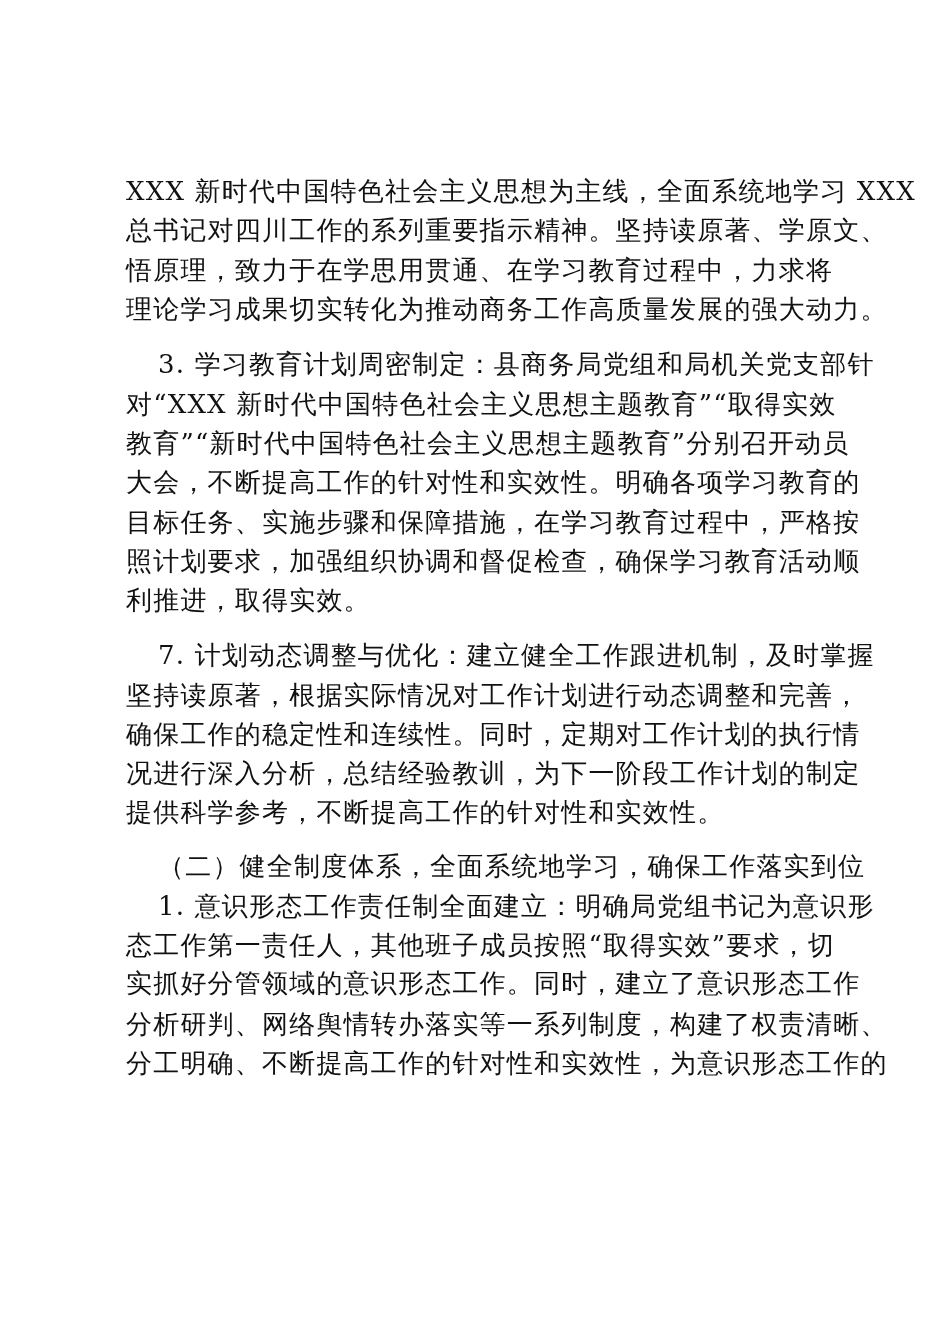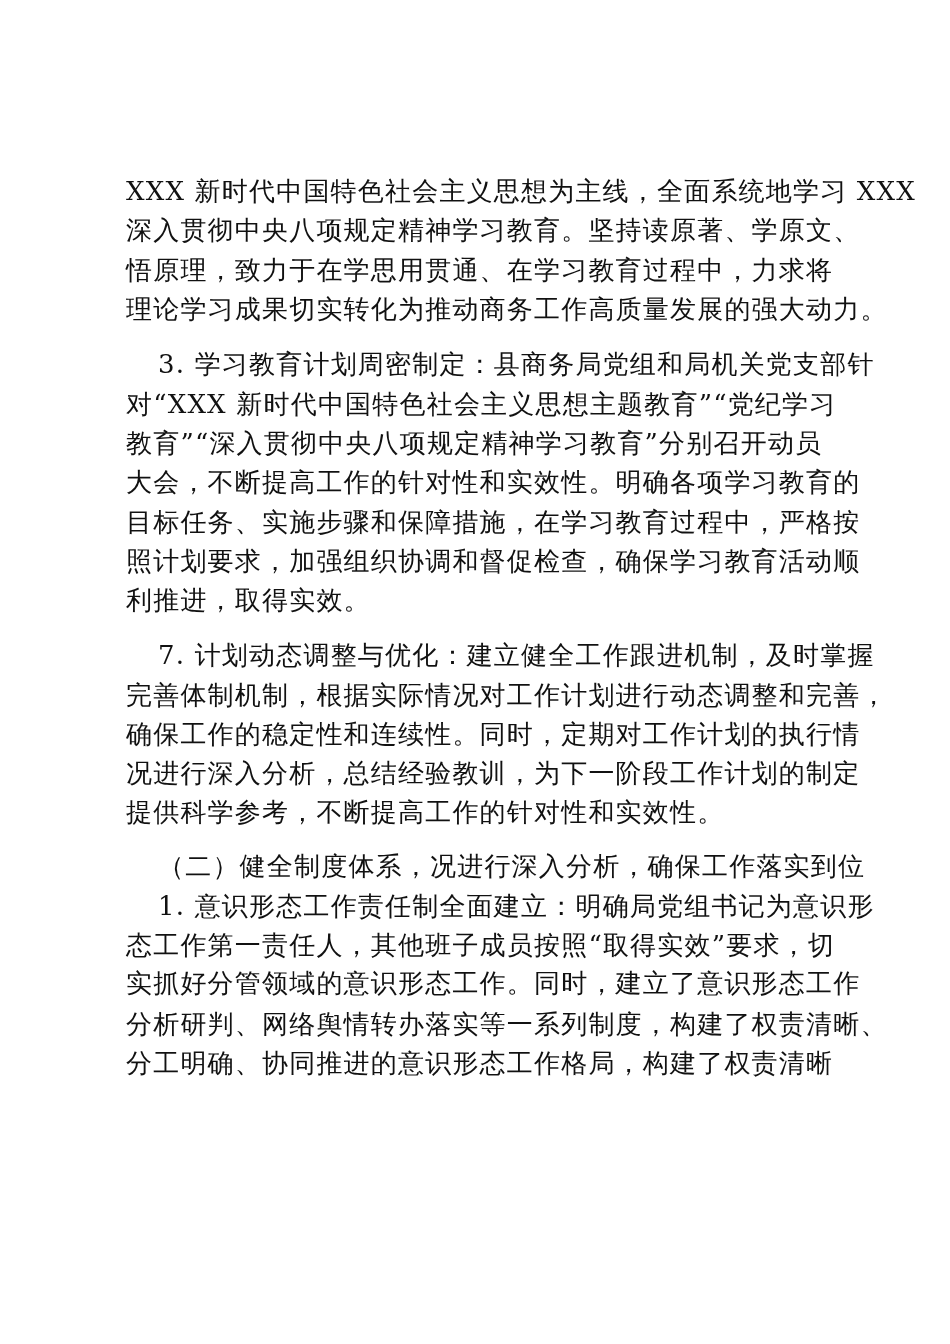--- a/index.html
+++ b/index.html
@@ -35,48 +35,48 @@
     .indent { left: 158px; text-align: right; }
     .heading { left: 158px; }
   </style>
 </head>
 <body>
 
 <div class="page">
 
   <div>
     <div class="line" style="top:173px">XXX 新时代中国特色社会主义思想为主线，全面系统地学习 XXX</div>
-    <div class="line" style="top:212px">深入贯彻中央八项规定精神学习教育。坚持读原著、学原文、</div>
+    <div class="line" style="top:212px">总书记对四川工作的系列重要指示精神。坚持读原著、学原文、</div>
     <div class="line" style="top:252px">悟原理，致力于在学思用贯通、在学习教育过程中，力求将</div>
     <div class="line" style="top:291px">理论学习成果切实转化为推动商务工作高质量发展的强大动力。</div>
   </div>
 
   <div>
     <div class="line indent" style="top:346px">3. 学习教育计划周密制定：县商务局党组和局机关党支部针</div>
-    <div class="line" style="top:386px">对“XXX 新时代中国特色社会主义思想主题教育”“党纪学习</div>
-    <div class="line" style="top:425px">教育”“深入贯彻中央八项规定精神学习教育”分别召开动员</div>
+    <div class="line" style="top:386px">对“XXX 新时代中国特色社会主义思想主题教育”“取得实效</div>
+    <div class="line" style="top:425px">教育”“新时代中国特色社会主义思想主题教育”分别召开动员</div>
     <div class="line" style="top:464px">大会，不断提高工作的针对性和实效性。明确各项学习教育的</div>
     <div class="line" style="top:504px">目标任务、实施步骤和保障措施，在学习教育过程中，严格按</div>
     <div class="line" style="top:543px">照计划要求，加强组织协调和督促检查，确保学习教育活动顺</div>
     <div class="line" style="top:582px">利推进，取得实效。</div>
   </div>
 
   <div>
     <div class="line indent" style="top:637px">7. 计划动态调整与优化：建立健全工作跟进机制，及时掌握</div>
-    <div class="line" style="top:677px">完善体制机制，根据实际情况对工作计划进行动态调整和完善，</div>
+    <div class="line" style="top:677px">坚持读原著，根据实际情况对工作计划进行动态调整和完善，</div>
     <div class="line" style="top:716px">确保工作的稳定性和连续性。同时，定期对工作计划的执行情</div>
     <div class="line" style="top:755px">况进行深入分析，总结经验教训，为下一阶段工作计划的制定</div>
     <div class="line" style="top:794px">提供科学参考，不断提高工作的针对性和实效性。</div>
   </div>
 
   <div>
-    <div class="line heading" style="top:848px">（二）健全制度体系，况进行深入分析，确保工作落实到位</div>
+    <div class="line heading" style="top:848px">（二）健全制度体系，全面系统地学习，确保工作落实到位</div>
   </div>
 
   <div>
     <div class="line indent" style="top:888px">1. 意识形态工作责任制全面建立：明确局党组书记为意识形</div>
     <div class="line" style="top:927px">态工作第一责任人，其他班子成员按照“取得实效”要求，切</div>
     <div class="line" style="top:965px">实抓好分管领域的意识形态工作。同时，建立了意识形态工作</div>
     <div class="line" style="top:1006px">分析研判、网络舆情转办落实等一系列制度，构建了权责清晰、</div>
-    <div class="line" style="top:1045px">分工明确、协同推进的意识形态工作格局，构建了权责清晰</div>
+    <div class="line" style="top:1045px">分工明确、不断提高工作的针对性和实效性，为意识形态工作的</div>
   </div>
 
 </div>
 
 </body></html>

